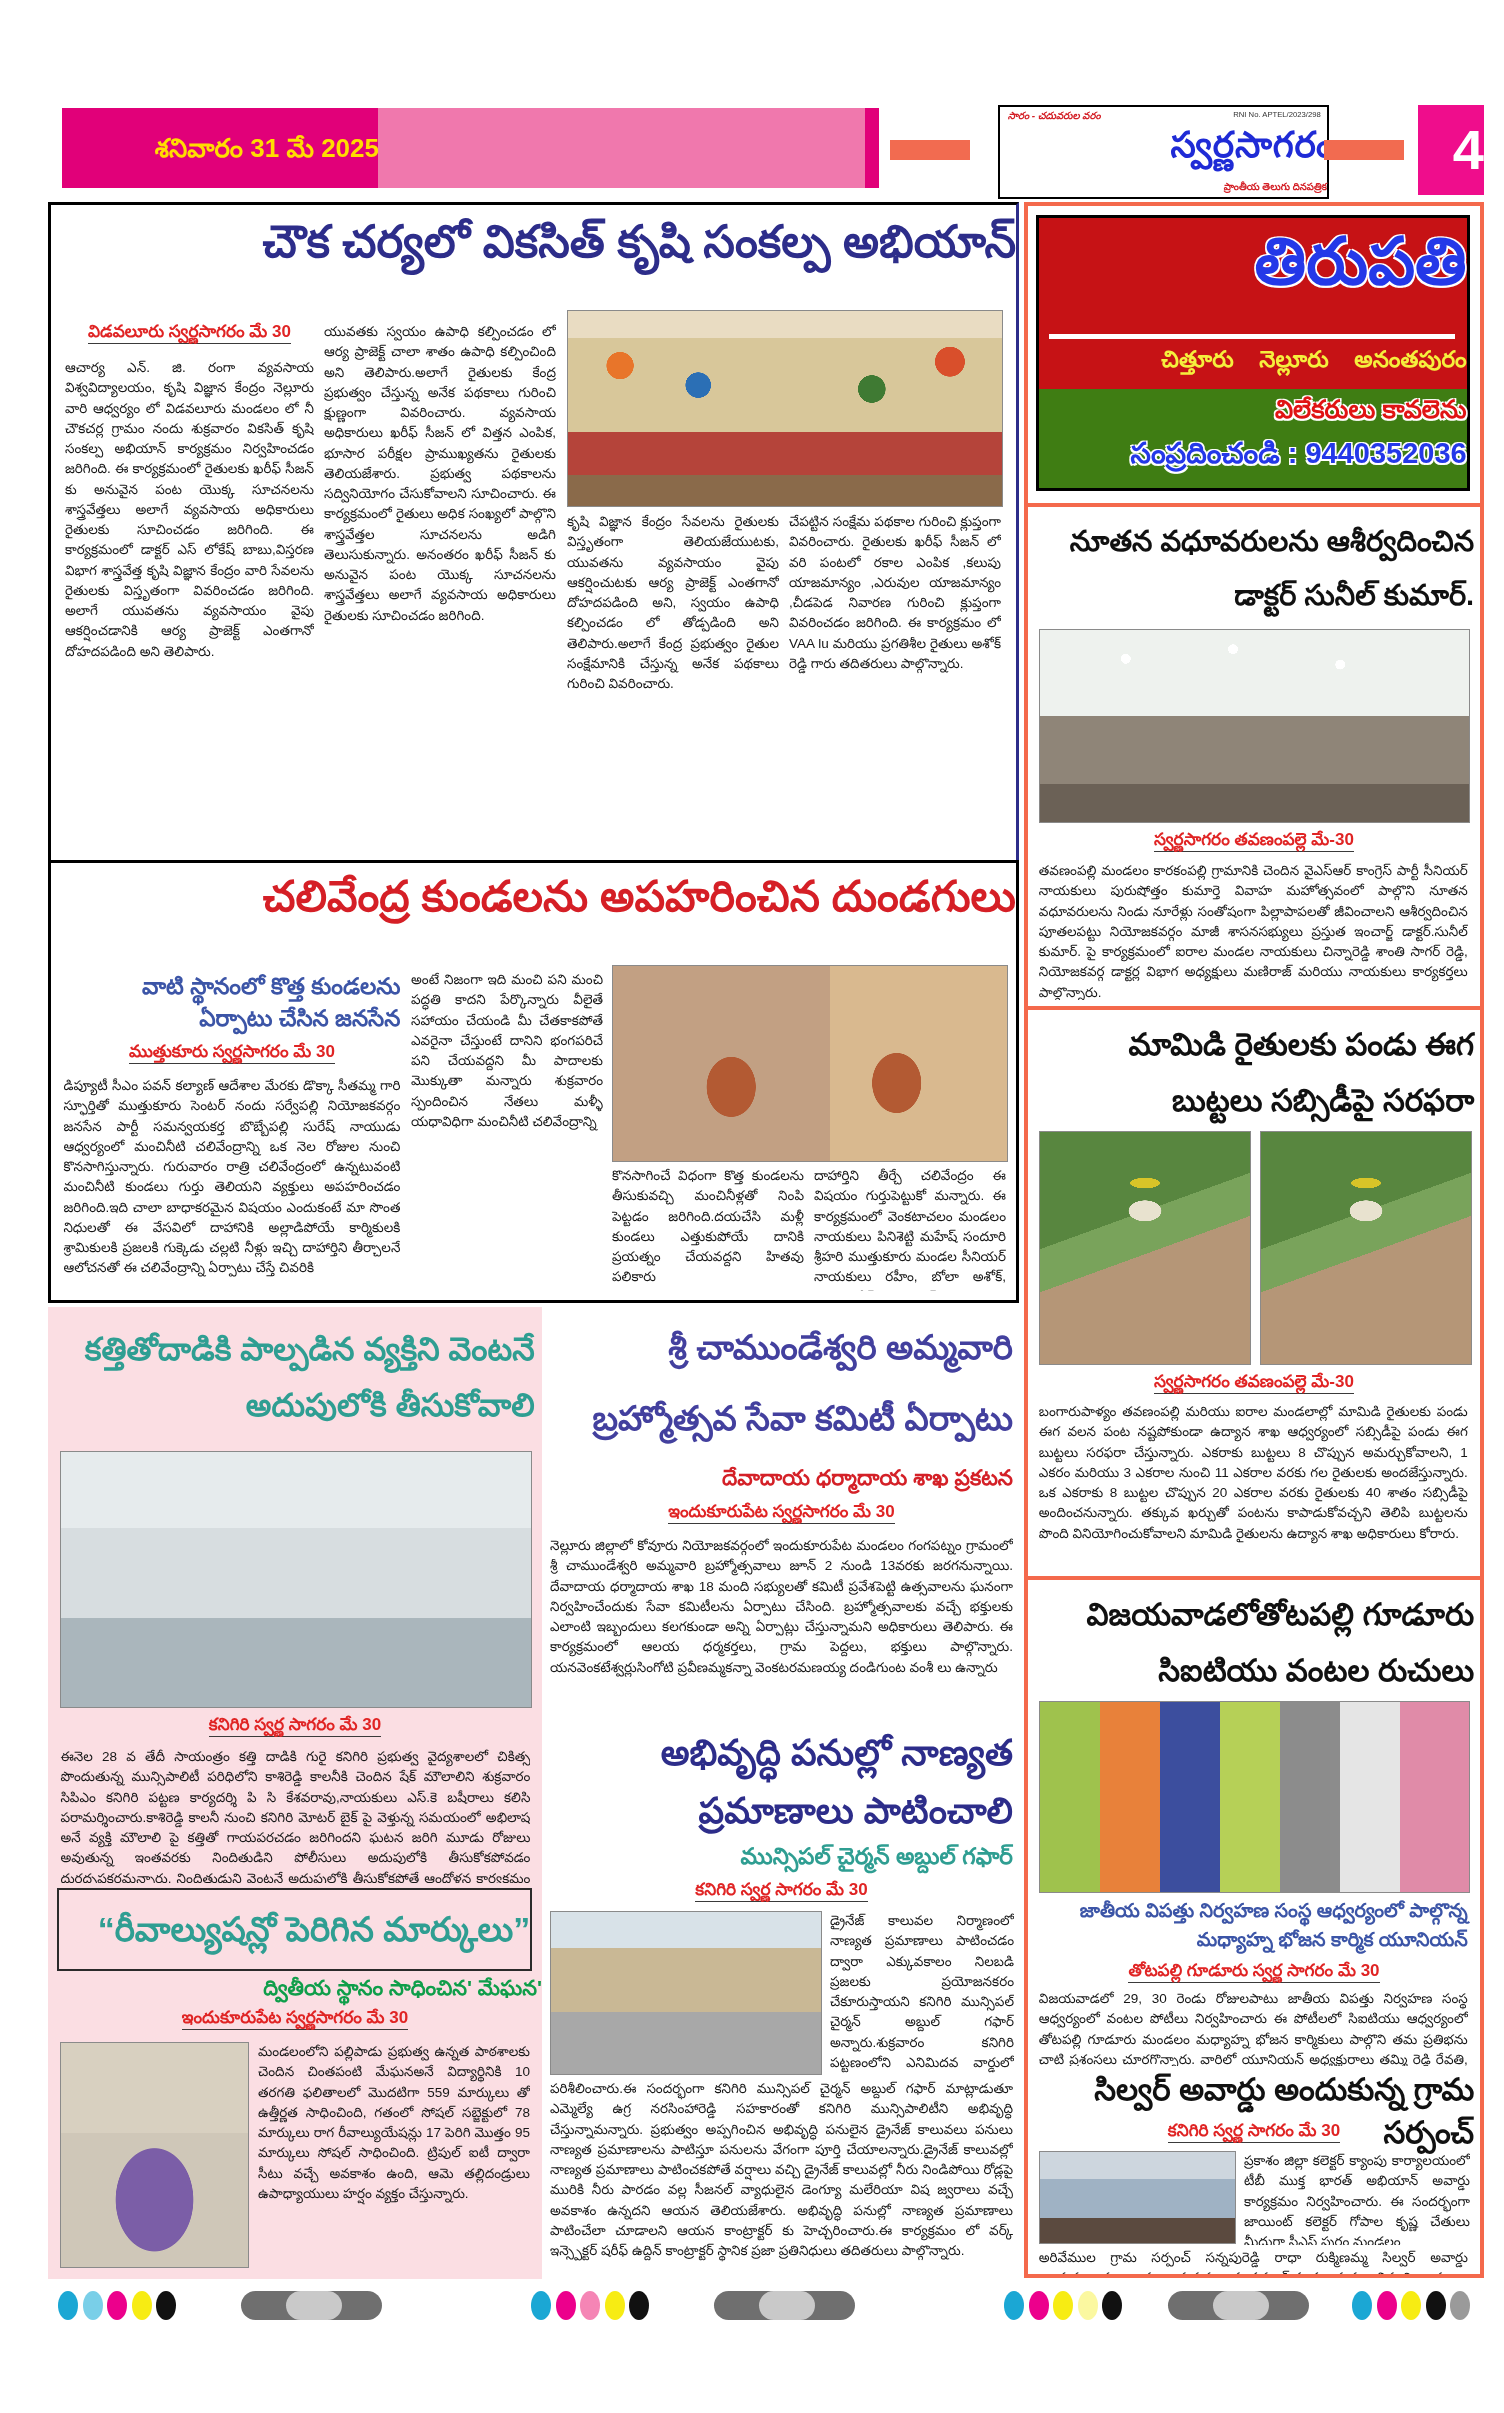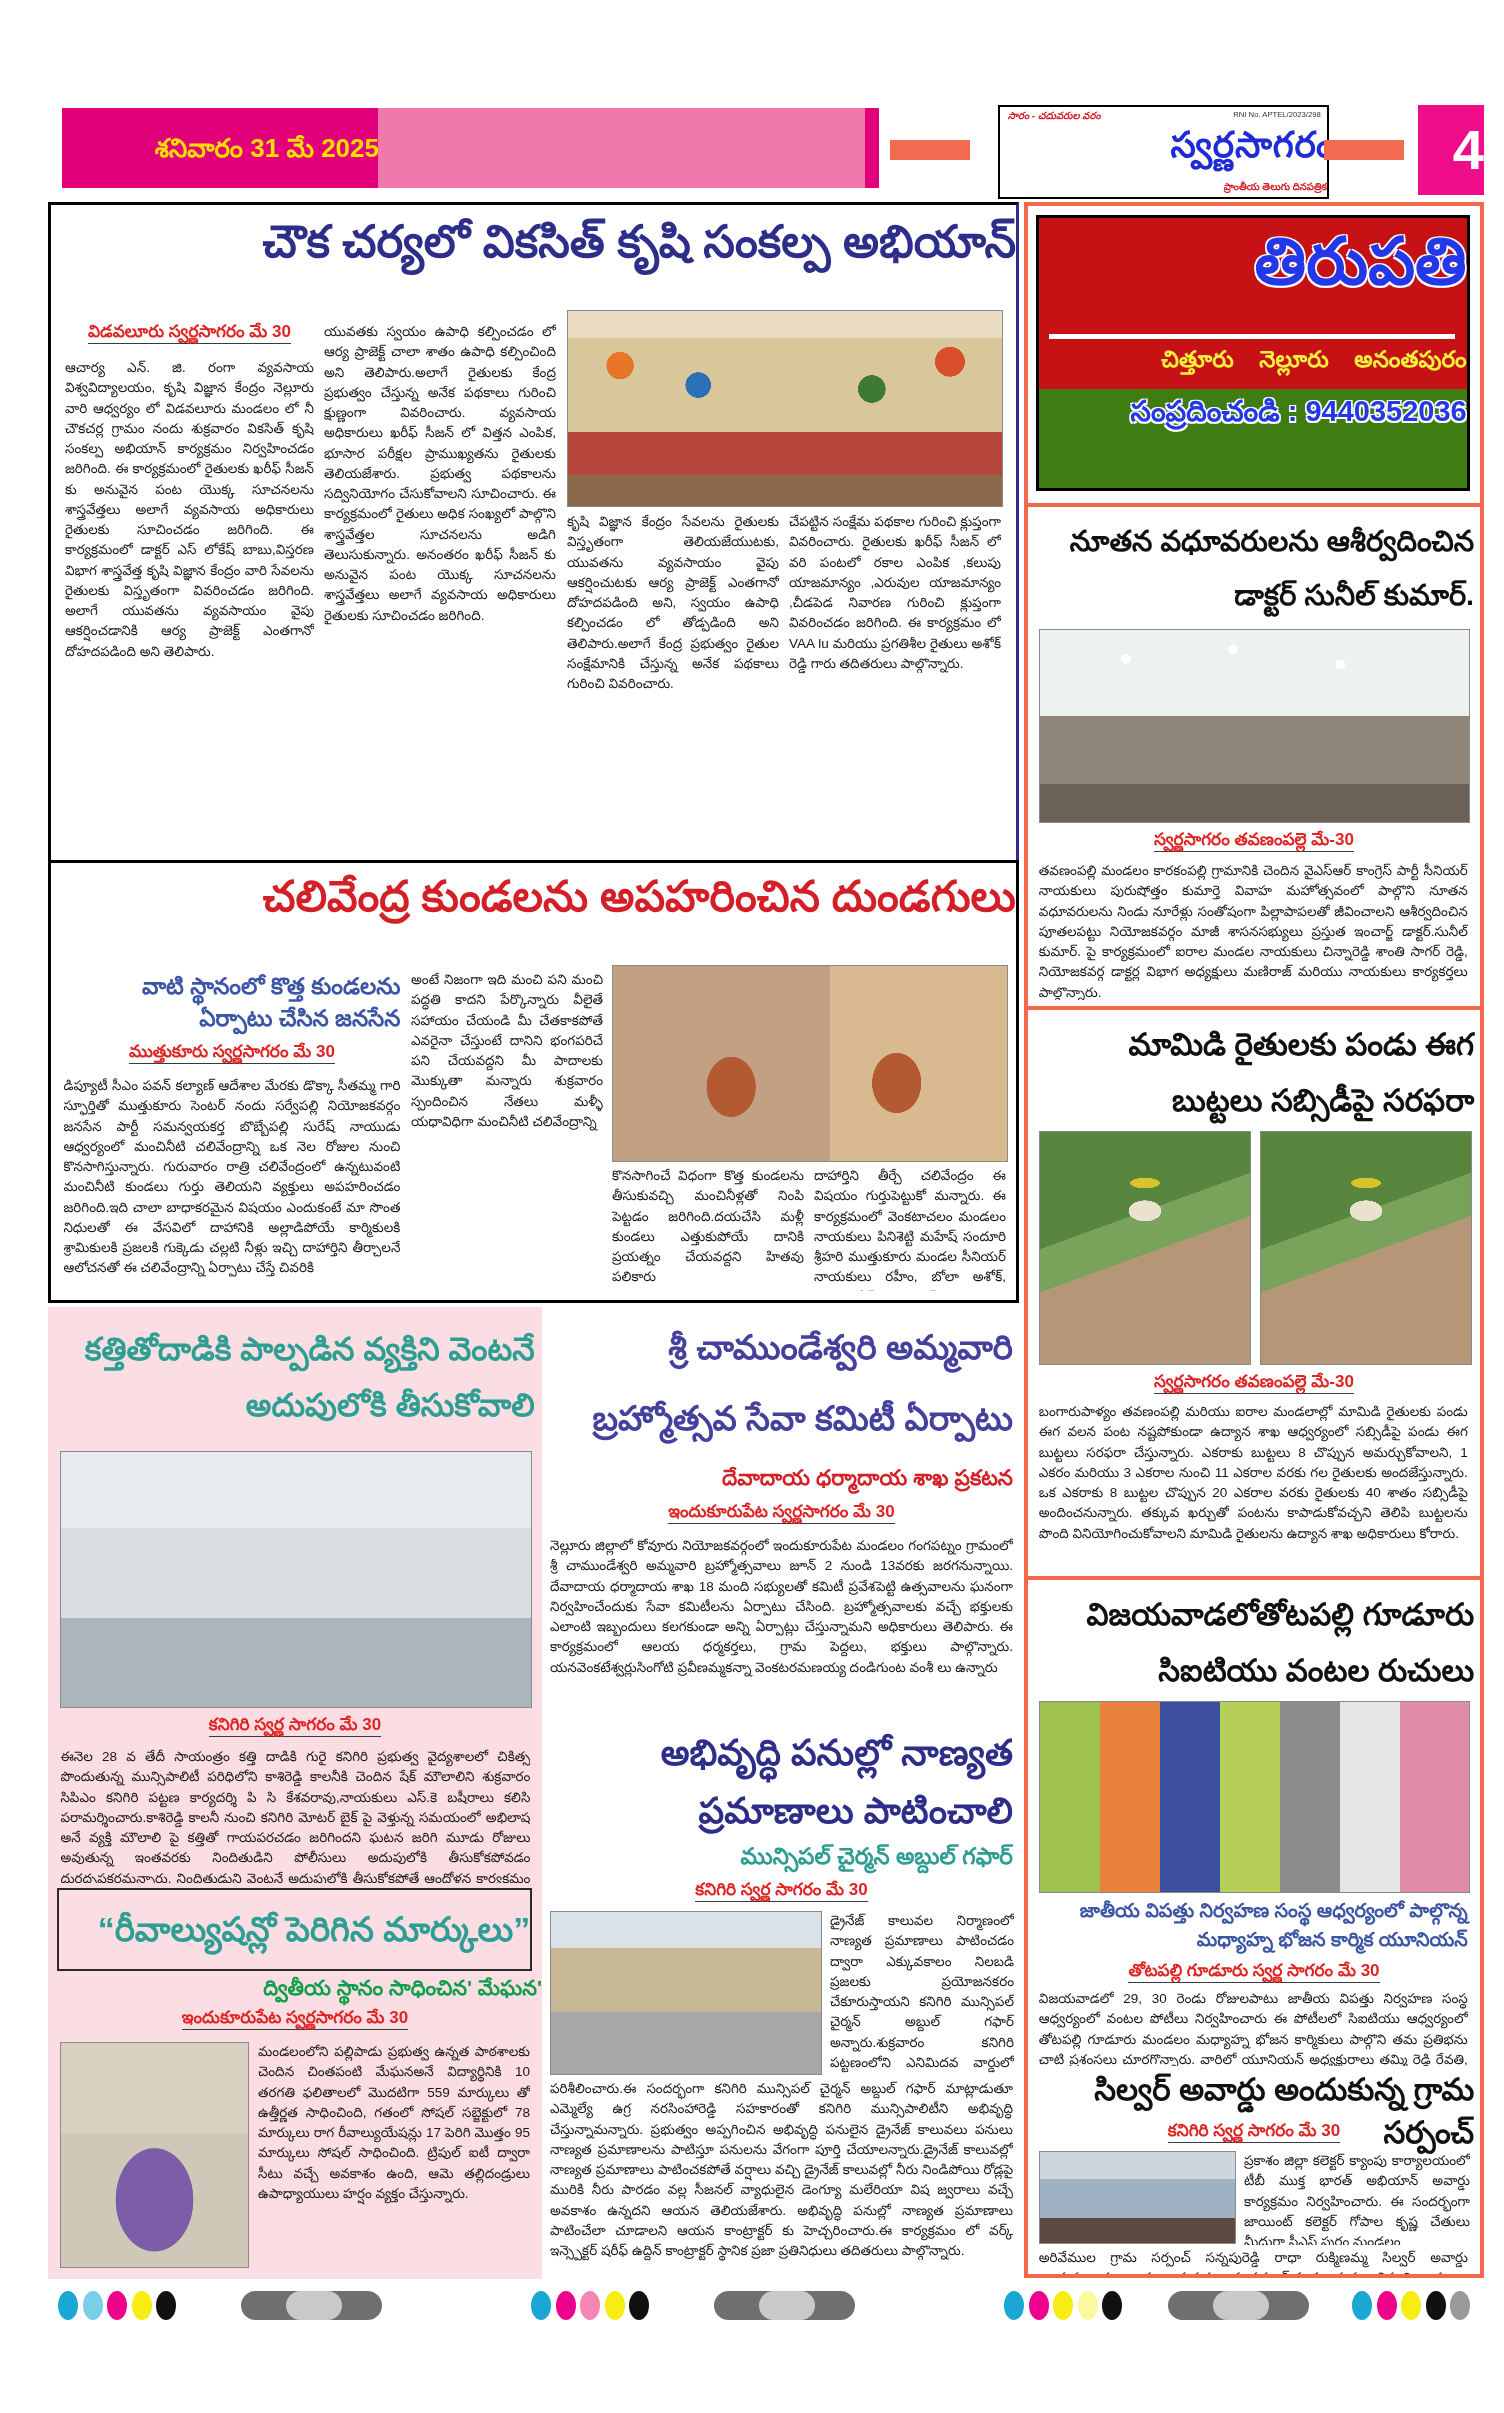--- a/index.html
+++ b/index.html
@@ -131,20 +131,21 @@
     <div class="abs tj" style="left:0;top:772px;width:463px;height:190px;">పరిశీలించారు.ఈ సందర్భంగా కనిగిరి మున్సిపల్ చైర్మన్ అబ్దుల్ గఫార్ మాట్లాడుతూ ఎమ్మెల్యే ఉగ్ర నరసింహారెడ్డి సహకారంతో కనిగిరి మున్సిపాలిటీని అభివృద్ధి చేస్తున్నామన్నారు. ప్రభుత్వం అప్పగించిన అభివృద్ధి పనులైన డ్రైనేజ్ కాలువలు పనులు నాణ్యత ప్రమాణాలను పాటిస్తూ పనులను వేగంగా పూర్తి చేయాలన్నారు.డ్రైనేజ్ కాలువల్లో నాణ్యత ప్రమాణాలు పాటించకపోతే వర్షాలు వచ్చి డ్రైనేజ్ కాలువల్లో నీరు నిండిపోయి రోడ్లపై మురికి నీరు పారడం వల్ల సీజనల్ వ్యాధులైన డెంగ్యూ మలేరియా విష జ్వరాలు వచ్చే అవకాశం ఉన్నదని ఆయన తెలియజేశారు. అభివృద్ధి పనుల్లో నాణ్యత ప్రమాణాలు పాటించేలా చూడాలని ఆయన కాంట్రాక్టర్ కు హెచ్చరించారు.ఈ కార్యక్రమం లో వర్క్ ఇన్స్పెక్టర్ షరీఫ్ ఉద్దిన్ కాంట్రాక్టర్ స్థానిక ప్రజా ప్రతినిధులు తదితరులు పాల్గొన్నారు.</div>
   </div>
 
   <div class="abs" style="left:1024px;top:202px;width:460px;height:2076px;border:4.6px solid #f4694c;background:#fff;box-sizing:border-box;">
 
     <div class="abs" style="left:7.7px;top:9.3px;width:434px;height:276px;background:#c61215;border:3.1px solid #000;box-sizing:border-box;">
       <div class="abs ctr outline-w" style="left:0;top:4.6px;width:100%;font-size:66px;font-weight:700;color:#2438e8;">తిరుపతి</div>
       <div class="abs" style="left:10.8px;top:116px;width:406px;height:4.6px;background:#fff;"></div>
       <div class="abs ctr" style="left:0;top:128px;width:100%;font-size:23px;font-weight:700;color:#f5ef3d;white-space:pre;">చిత్తూరు    నెల్లూరు    అనంతపురం</div>
       <div class="abs" style="left:0;top:171px;width:100%;height:99px;background:#3f7d13;">
+        <div class="ctr outline-w" style="font-size:25.5px;font-weight:700;color:#e01414;padding-top:6.2px;">విలేకరులు కావలెను</div>
         <div class="ctr outline-w" style="font-size:29px;font-weight:700;color:#2438e8;padding-top:6.2px;">సంప్రదించండి : 9440352036</div>
       </div>
     </div>
 
     <div class="orange-div" style="top:297px;"></div>
 
     <div class="abs ctr h-black" style="left:6.2px;top:309px;width:440px;font-size:29px;line-height:1.85;">నూతన వధూవరులను ఆశీర్వదించిన డాక్టర్ సునీల్ కుమార్.</div>
     <div class="photo ph-wedding" style="left:10.8px;top:423px;width:429px;height:192px;"></div>
     <div class="abs dl" style="left:0;top:624px;width:100%;"><span>స్వర్ణసాగరం తవణంపల్లె మే-30</span></div>
     <div class="abs tj" style="left:10.8px;top:655px;width:429px;height:139px;">తవణంపల్లి మండలం కారకంపల్లి గ్రామానికి చెందిన వైఎస్ఆర్ కాంగ్రెస్ పార్టీ సీనియర్ నాయకులు పురుషోత్తం కుమార్తె వివాహ మహోత్సవంలో పాల్గొని నూతన వధూవరులను నిండు నూరేళ్లు సంతోషంగా పిల్లాపాపలతో జీవించాలని ఆశీర్వదించిన పూతలపట్టు నియోజకవర్గం మాజీ శాసనసభ్యులు ప్రస్తుత ఇంచార్జ్ డాక్టర్.సునీల్ కుమార్. పై కార్యక్రమంలో ఐరాల మండల నాయకులు చిన్నారెడ్డి శాంతి సాగర్ రెడ్డి, నియోజకవర్గ డాక్టర్ల విభాగ అధ్యక్షులు మణిరాజ్ మరియు నాయకులు కార్యకర్తలు పాల్గొన్నారు.</div>

